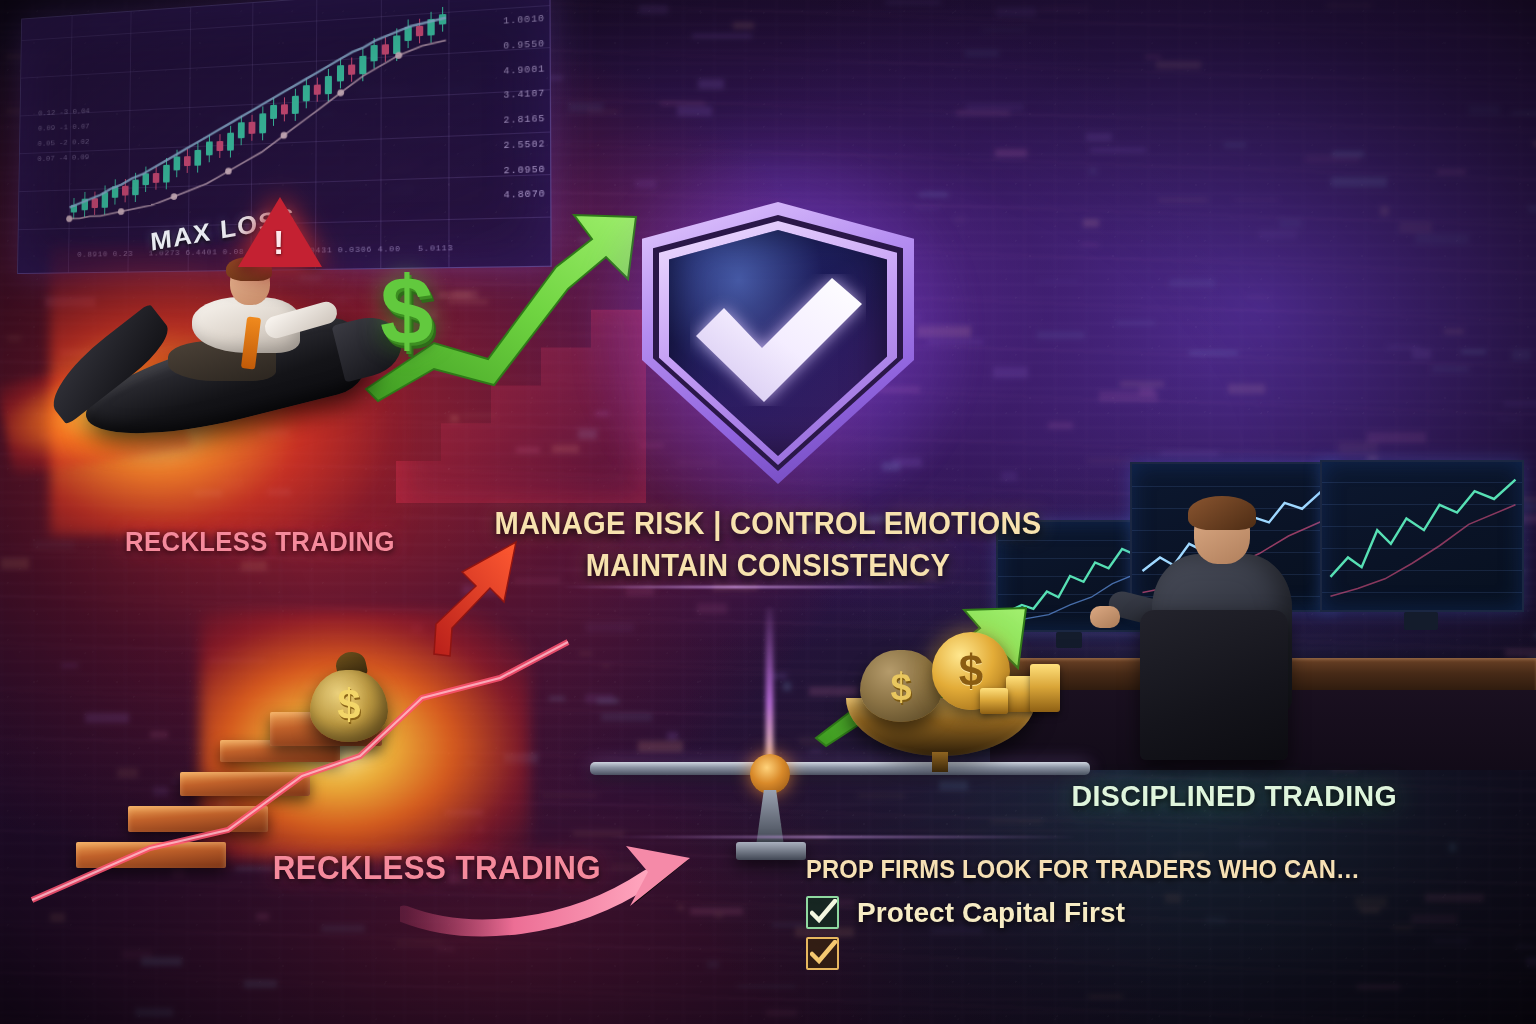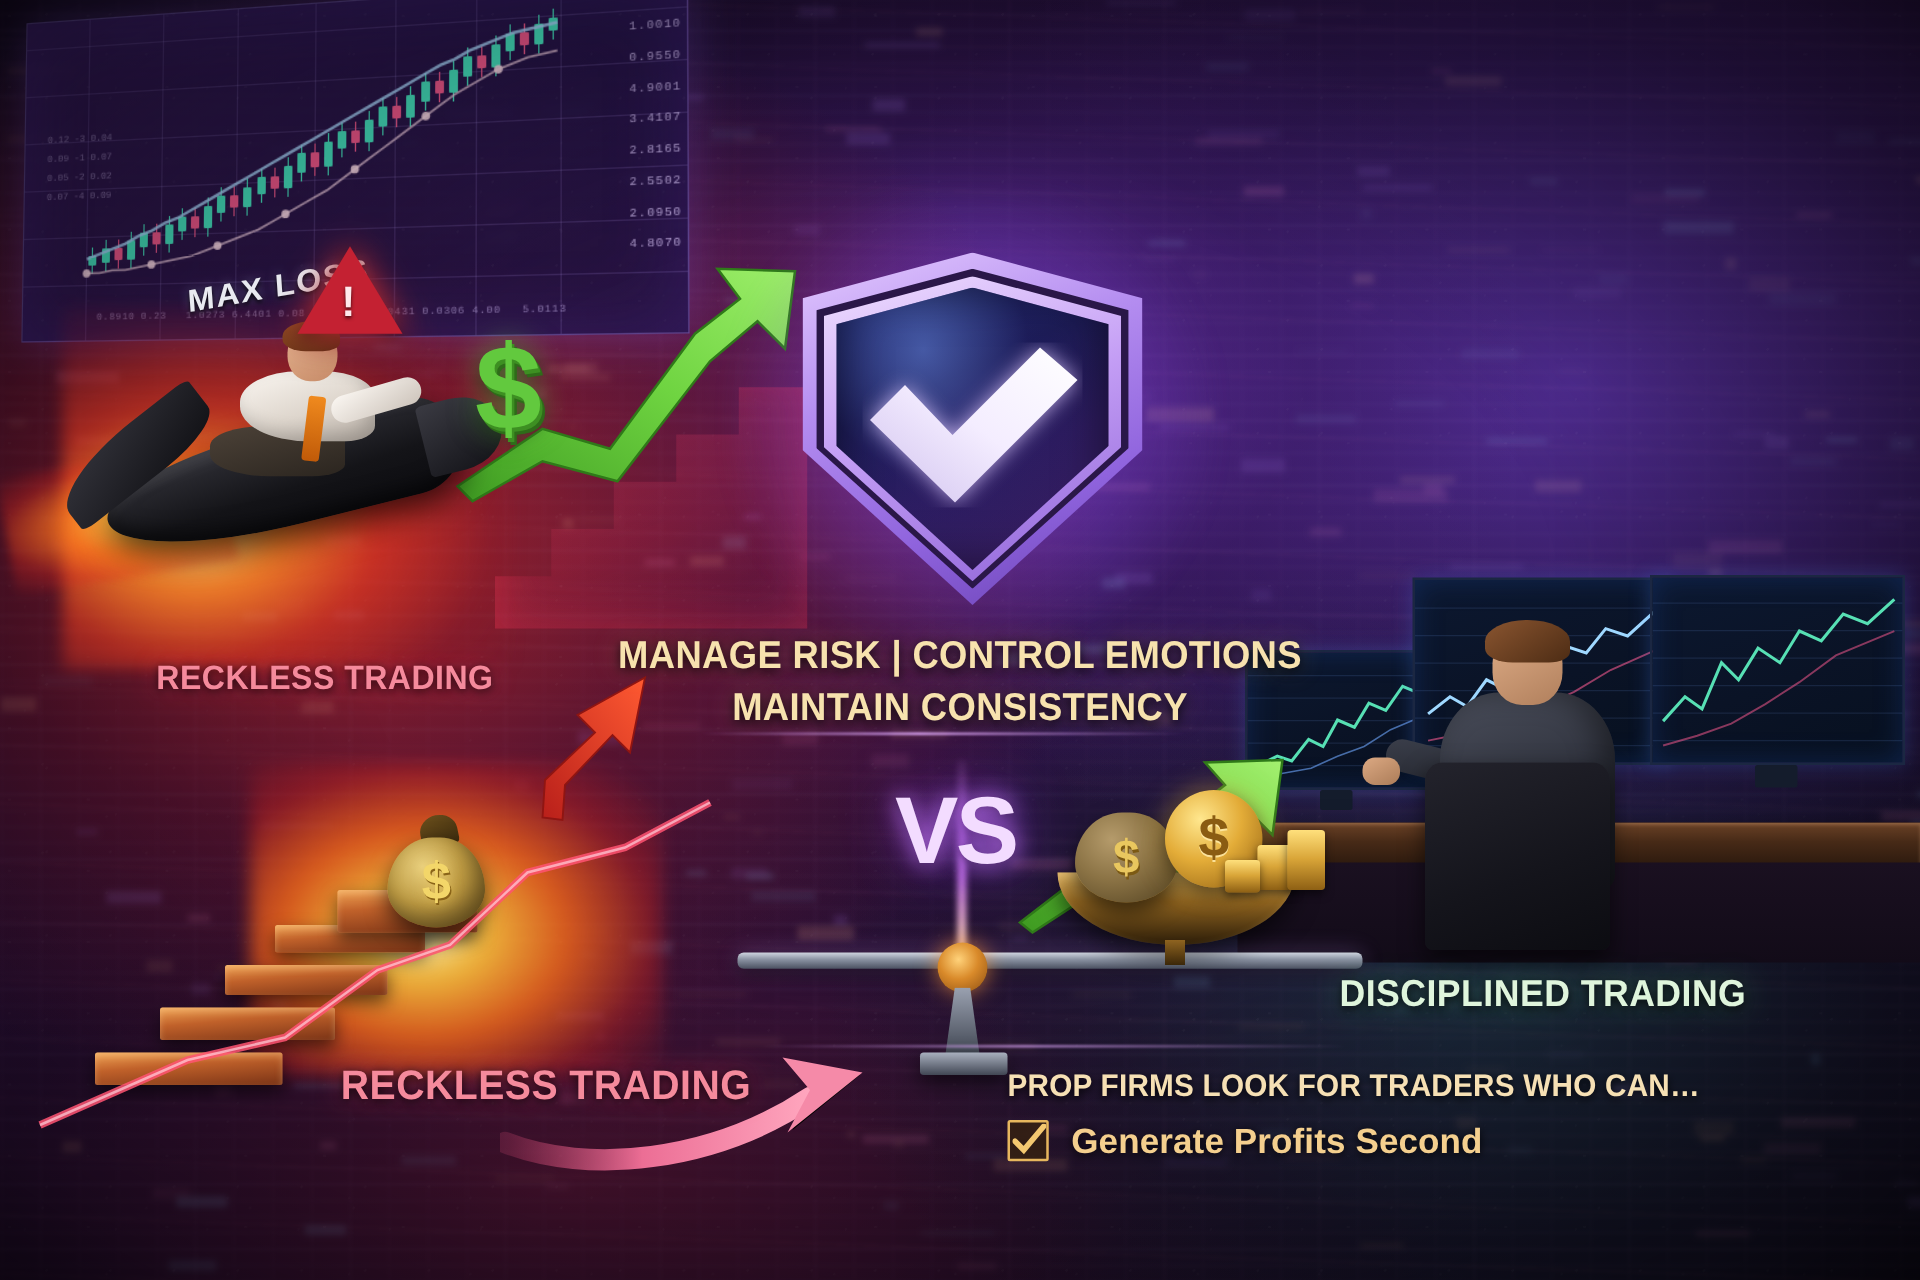--- a/index.html
+++ b/index.html
@@ -1075,31 +1075,37 @@
 
   <div class="label lbl-reckless" id="reckless-1">RECKLESS TRADING</div>
   <div class="label lbl-reckless" id="reckless-2">RECKLESS TRADING</div>
   <div class="label lbl-disciplined" id="disciplined">DISCIPLINED TRADING</div>
 
   <div class="mid-text">
     <span>MANAGE RISK | CONTROL EMOTIONS</span>
     <span class="l2">MAINTAIN CONSISTENCY</span>
   </div>
 
-  <div class="vs">VS</div>
 
   <div class="checklist">
     <div class="checklist-head">PROP FIRMS LOOK FOR TRADERS WHO CAN…</div>
 
+    <div class="check-row">
+      <div class="chk green">
+        <svg width="27" height="28" viewBox="0 0 27 28">
+          <path d="M2 14 L9 21 L25 2" fill="none" stroke="#f3f7e0" stroke-width="4.5" stroke-linecap="round"></path>
+        </svg>
+      </div>
+      <div class="check-text c1">Protect Capital First</div>
+    </div>
 
     <div class="check-row">
       <div class="chk gold">
         <svg width="27" height="28" viewBox="0 0 27 28">
           <path d="M2 14 L9 21 L25 2" fill="none" stroke="#f4c870" stroke-width="4.5" stroke-linecap="round"></path>
         </svg>
       </div>
-      <div class="check-text c2">Generate Profits Second</div>
     </div>
   </div>
 
   <div class="bg-noise"></div>
   <div class="vignette"></div>
 </div>
 
 </body></html>

